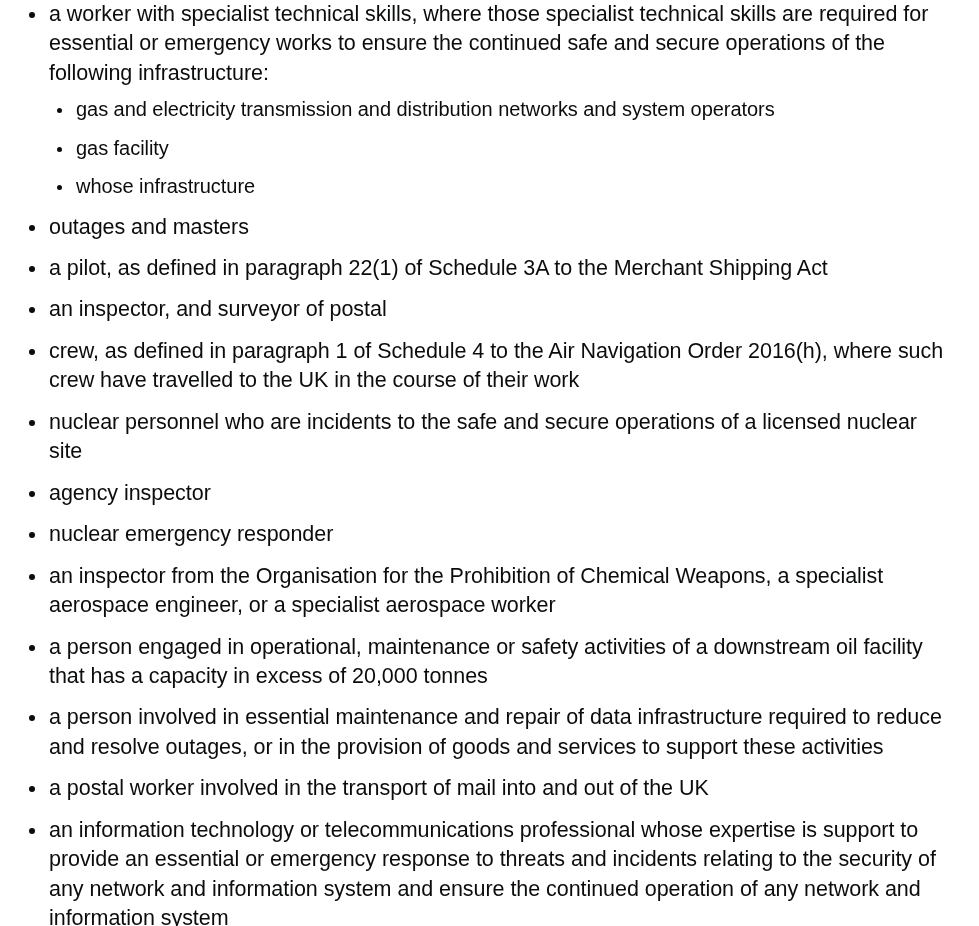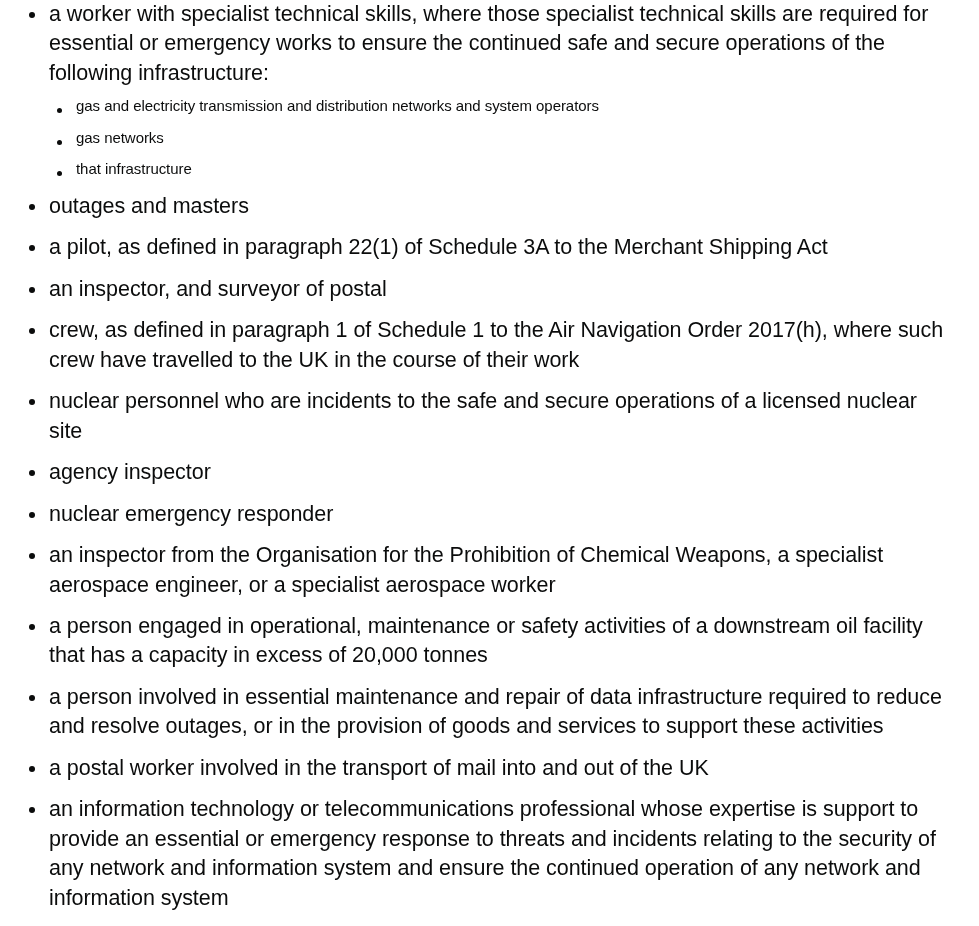--- a/index.html
+++ b/index.html
@@ -43,21 +43,21 @@
   }
   ul.sublist {
     list-style: none;
     margin: 8px 0 6px 0;
     padding: 0;
   }
   ul.sublist > li {
     position: relative;
     padding-left: 27px;
     margin: 0 0 11px 0;
-    font-size: 15px;
+    font-size: 20px;
     line-height: 1.37;
     letter-spacing: -0.05px;
   }
   ul.sublist > li::before {
     content: "";
     position: absolute;
     left: 8px;
     top: 12px;
     width: 5px;
     height: 5px;
@@ -71,36 +71,36 @@
 </head>
 <body>
 
 <div class="page">
   <ul class="list">
 
     <li>
       <span class="item-text">a worker with specialist technical skills, where those specialist technical skills are required for essential or emergency works to ensure the continued safe and secure operations of the following infrastructure:</span>
       <ul class="sublist">
         <li><span>gas and electricity transmission and distribution networks and system operators</span></li>
-        <li><span>gas networks</span></li>
-        <li><span>that infrastructure</span></li>
+        <li><span>gas facility</span></li>
+        <li><span>whose infrastructure</span></li>
       </ul>
     </li>
 
     <li>
         <span class="item-text">outages and masters</span>
       </li>
     <li>
         <span class="item-text">a pilot, as defined in paragraph 22(1) of Schedule 3A to the Merchant Shipping Act</span>
       </li>
     <li>
         <span class="item-text">an inspector, and surveyor of postal</span>
       </li>
     <li>
-        <span class="item-text">crew, as defined in paragraph 1 of Schedule 1 to the Air Navigation Order 2017(h), where such crew have travelled to the UK in the course of their work</span>
+        <span class="item-text">crew, as defined in paragraph 1 of Schedule 4 to the Air Navigation Order 2016(h), where such crew have travelled to the UK in the course of their work</span>
       </li>
     <li>
         <span class="item-text">nuclear personnel who are incidents to the safe and secure operations of a licensed nuclear site</span>
       </li>
     <li>
         <span class="item-text">agency inspector</span>
       </li>
     <li>
         <span class="item-text">nuclear emergency responder</span>
       </li>

